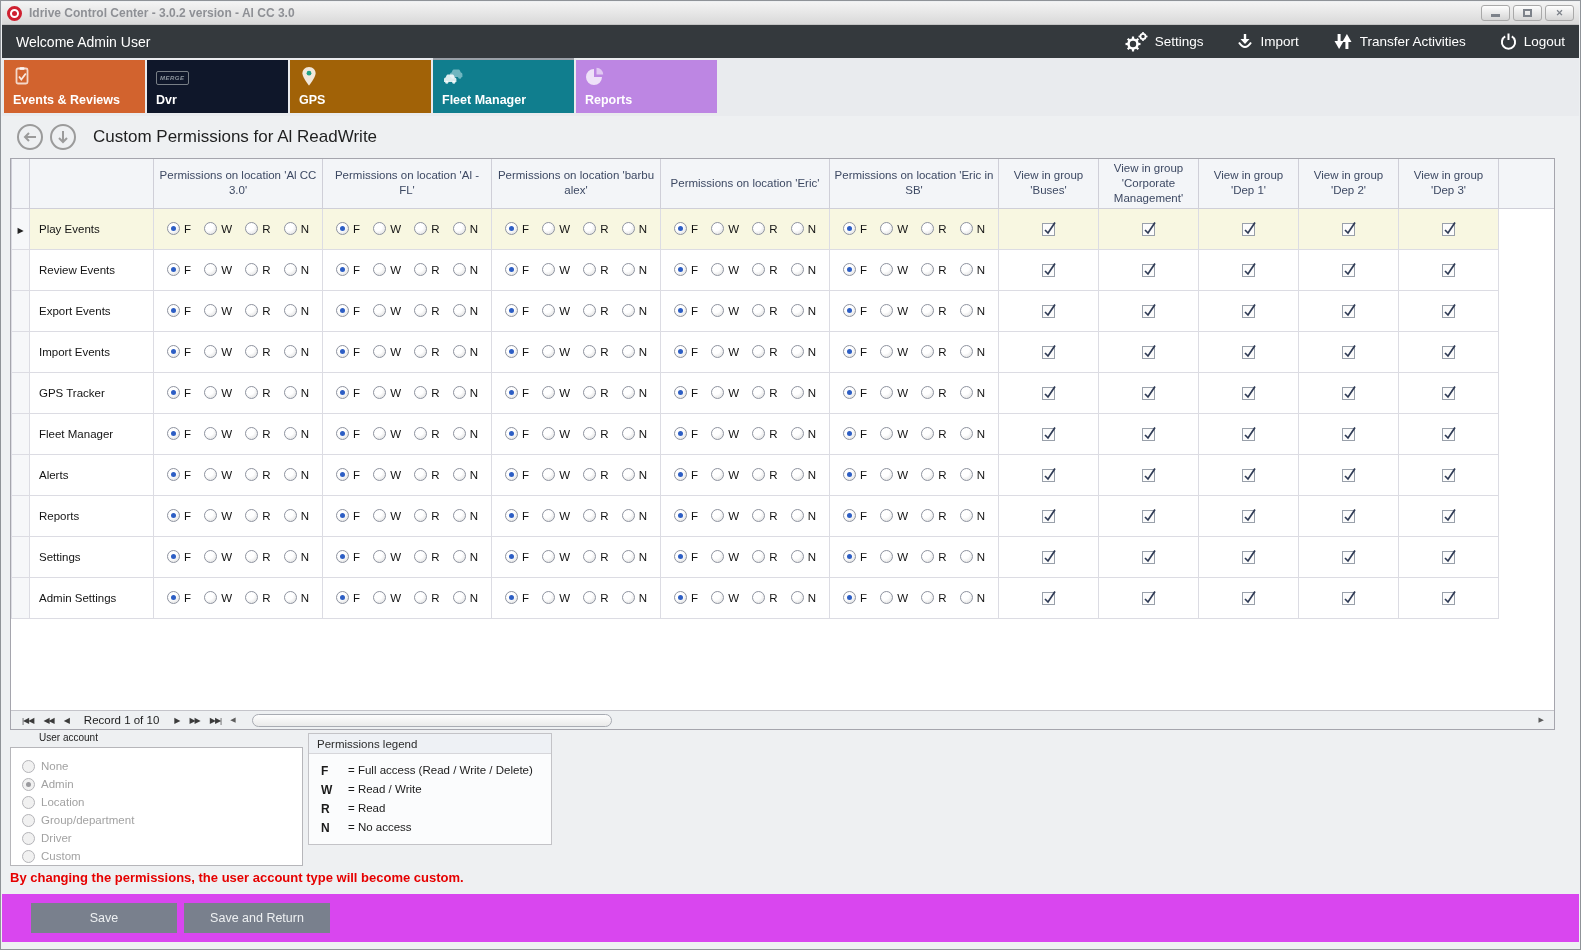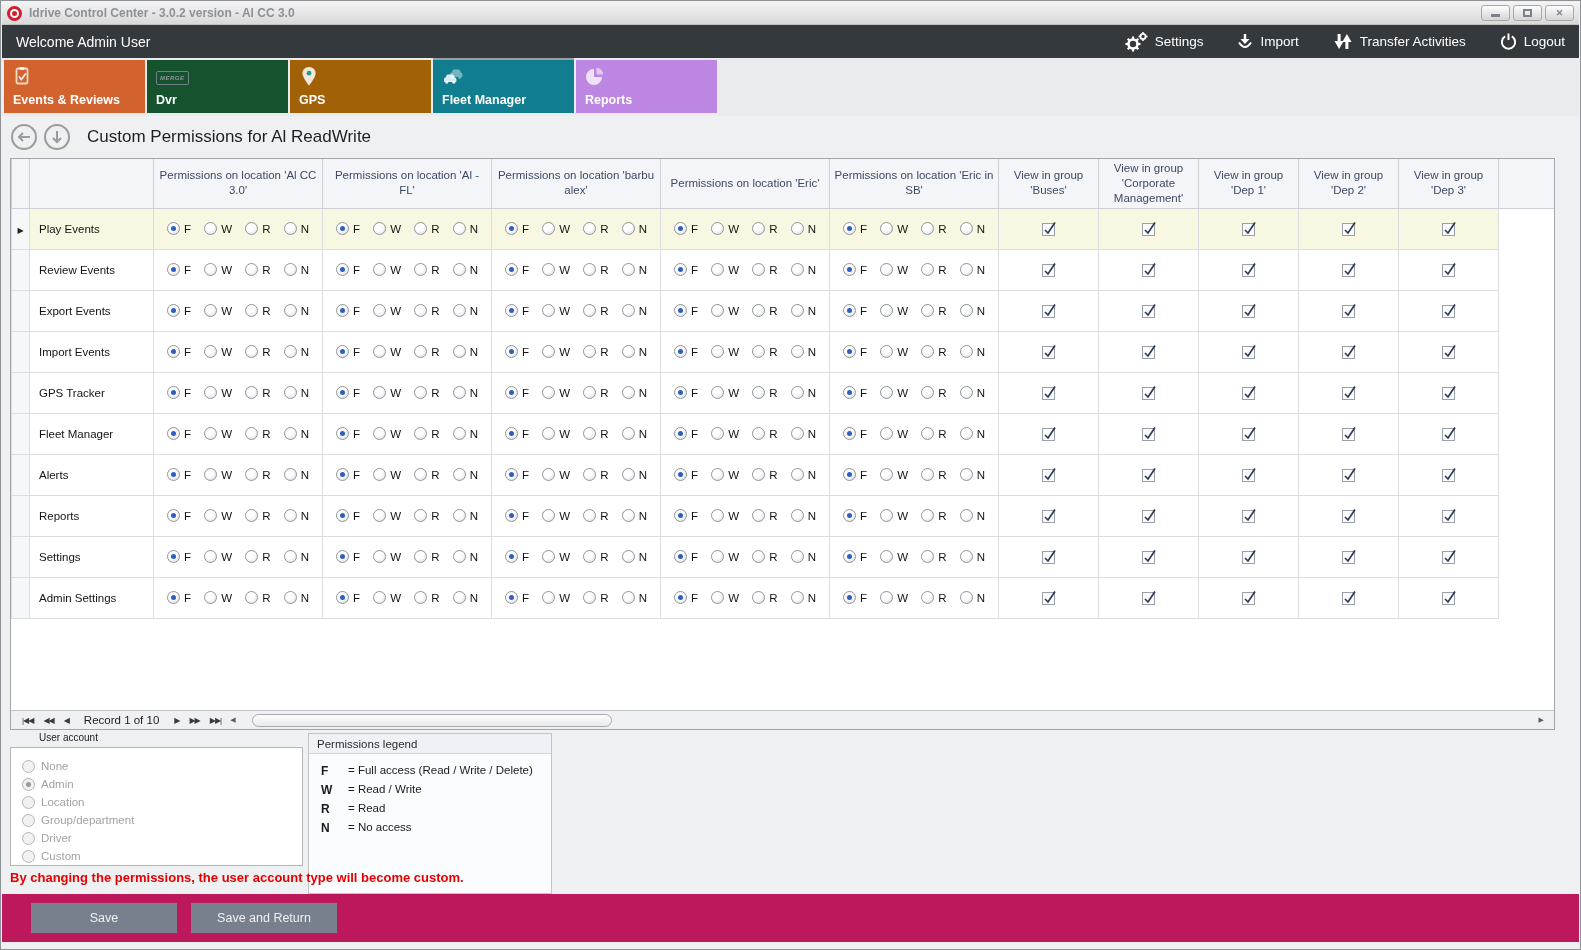--- a/index.html
+++ b/index.html
@@ -33,21 +33,21 @@
   .tabstrip { position:absolute; left:1px; right:1px; top:57px; height:58px; background:#e9ebee;
     display:flex; gap:2px; padding:2px 0 0 2px; }
   .tab { width:141px; height:53px; position:relative; color:#fff; flex:none; }
   .tab.selected::before { content:''; position:absolute; top:-2px; left:0; right:0; height:2px; background:#9aa0a7; }
   .tab .tab-icon { position:absolute; top:6px; left:9px; }
   .tab .tab-label { position:absolute; bottom:6px; left:9px; font-size:12.5px; font-weight:bold; white-space:nowrap; }
   .merge-badge { display:inline-block; border:1px solid #787f86; color:#8e969e; border-radius:2px;
     font-size:6px; font-style:italic; font-weight:bold; letter-spacing:.5px; padding:3px 3px; }
 
   
-  .crumb { position:absolute; left:1px; top:115px; right:1px; height:42px; display:flex; align-items:center; padding-left:9px; gap:7px; }
+  .crumb { position:absolute; left:1px; top:115px; right:1px; height:42px; display:flex; align-items:center; padding-left:15px; gap:7px; }
   .circle-btn { width:26px; height:26px; border-radius:50%; border:2px solid #9b9b9b; background:transparent;
     display:flex; align-items:center; justify-content:center; flex:none; }
   .page-title { font-size:17px; color:#1f1f1f; margin-left:10px; }
 
   
   .gridwrap { position:absolute; left:9px; top:157px; width:1545px; height:572px;
     border:1px solid #a5a5ad; background:#fff; display:flex; flex-direction:column; }
   .grid-scroll { height:552px; overflow:hidden; background:#fff; }
   table.grid { border-collapse:collapse; table-layout:fixed; width:100%; }
   .grid th { background:#f3f5f8; border:1px solid #cfcfd8; border-top:none; font-weight:normal;
@@ -77,33 +77,33 @@
   .pg-text { font-size:11.5px; color:#1d1d1d; margin:0 10px; white-space:nowrap; }
   .hscroll { flex:1; position:relative; height:15px; margin-left:4px; }
   .hthumb { position:absolute; left:8px; top:1px; width:360px; height:13px; border:1px solid #a8abb2;
     border-radius:7px; background:linear-gradient(#fdfdfd,#eaeaea); }
   .pg-scroll-arrow { font-size:7px; color:#5c5c5c; padding:0 4px; }
 
   
   .user-label { position:absolute; left:10px; top:731px; font-size:10px; color:#1d1d1d;margin-left:28px; }
   .user-box { position:absolute; left:9px; top:746px; width:293px; height:119px; background:#fff; border:1px solid #b6b6ba; padding:9px 11px; }
   .acct-row { display:flex; align-items:center; gap:6px; height:18px; font-size:11.5px; color:#a2a2a2; }
-  .legend { position:absolute; left:307px; top:732px; width:244px; height:161px; border:1px solid #c3c3c7; background:#fbfcfd; }
+  .legend { position:absolute; left:307px; top:732px; width:244px; height:112px; border:1px solid #c3c3c7; background:#fbfcfd; }
   .legend-header { height:20px; background:#eef1f5; border-bottom:1px solid #d6d6da; font-size:11.5px; color:#2c2c2c; display:flex; align-items:center; padding-left:8px; }
   .legend-body { padding:10px 12px; display:flex; flex-direction:column; gap:5px; }
   .leg-row { display:flex; font-size:11.5px; color:#1b1b1b; }
   .leg-key { font-weight:bold; width:27px; font-size:12px; }
   .warning { position:absolute; left:9px; top:869px; font-size:13px; font-weight:bold; color:#e60000; }
 
   
-  .footer { position:absolute; left:1px; right:1px; top:893px; height:48px; background:#be185d; }
+  .footer { position:absolute; left:1px; right:1px; top:893px; height:48px; background:#d946ef; }
   .footer-btn { position:absolute; top:9px; width:146px; height:30px; background:#79808d; border:none;
     color:#eef0f2; font-size:12.5px; font-family:"Liberation Sans", sans-serif; }
   .btn-save { left:29px; }
-  .btn-save-return { left:189px; }
+  .btn-save-return { left:182px; }
 
   svg { display:block; }
 </style>
 </head>
 <body>
 
 <div class="window">
 
   <div class="titlebar">
     <span class="app-logo"></span>
@@ -178,21 +178,21 @@
     <div class="tab" style="background: rgb(210, 99, 46);">
       <span class="tab-icon">
         <svg width="20" height="21" viewBox="0 0 20 21">
           <rect x="3.5" y="2.5" width="11" height="15" rx="1.5" fill="none" stroke="rgba(255,255,255,.75)" stroke-width="1.8"></rect>
           <rect x="6.5" y="1" width="5" height="3" rx="1" fill="rgba(255,255,255,.75)"></rect>
           <path d="M6 10.5 l2.3 3 4.5-6" fill="none" stroke="rgba(255,255,255,.85)" stroke-width="1.8"></path>
         </svg>
       </span>
       <span class="tab-label">Events &amp; Reviews</span>
     </div>
-    <div class="tab" style="background: #14532d;">
+    <div class="tab" style="background: #0f172a;">
       <span class="tab-icon">
         <span class="merge-badge">MERGE</span>
       </span>
       <span class="tab-label">Dvr</span>
     </div>
     <div class="tab" style="background: #a16207;">
       <span class="tab-icon">
         <svg width="20" height="21" viewBox="0 0 20 21">
           <path d="M10 1 C5.8 1 3.4 4.3 3.4 7.4 C3.4 11.2 10 19.5 10 19.5 C10 19.5 16.6 11.2 16.6 7.4 C16.6 4.3 14.2 1 10 1 Z" fill="rgba(255,255,255,.85)"></path>
           <circle cx="10" cy="7.2" r="2.4" fill="#1fa184"></circle>

